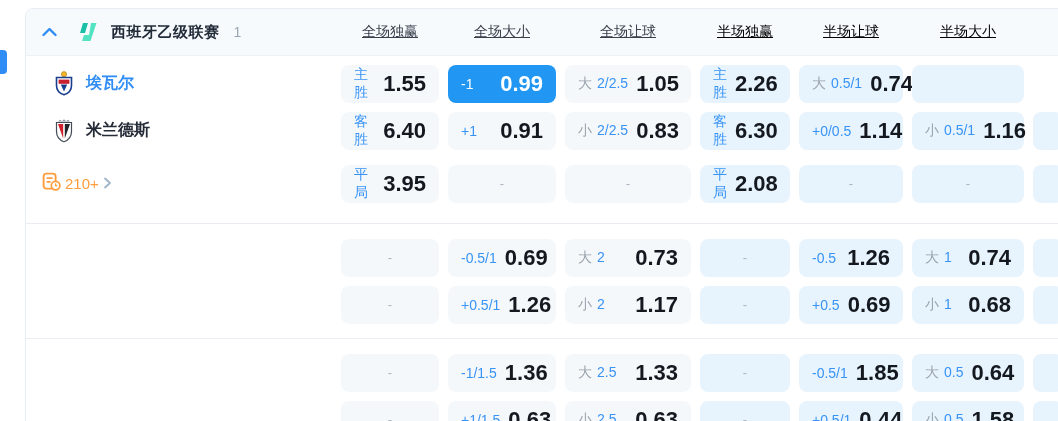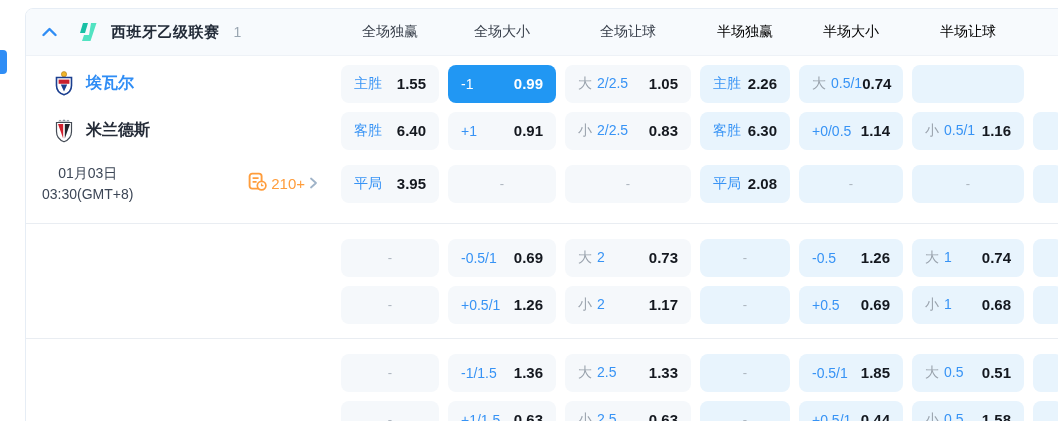--- a/index.html
+++ b/index.html
@@ -31,21 +31,21 @@
   .card-header{
     height:47px;
     background:#f7fafd;
     border-bottom:1px solid #eef2f7;
   }
   .league-cell{ display:flex; align-items:center; padding-left:16px; gap:12px; }
   .chev-btn{ display:flex; align-items:center; cursor:pointer; }
   .league-logo{ display:flex; align-items:center; margin-left:6px; }
   .league-name{ font-size:15px; font-weight:700; color:#222b38; letter-spacing:.5px; }
   .league-count{ font-size:14px; color:#9aa6b2; margin-left:2px; }
-  .col-head{ text-align:center; font-size:14px; }
+  .col-head{ text-align:center; font-size:14px;text-decoration:underline; }
   .col-head.h-dark{ color:#39404c; }
   .col-head.h-blue{ color:#000000; }
   
   .row{ height:47px; }
   .row.r-dt{ height:59px; }
   .info{ display:flex; align-items:center; padding-left:28px; gap:12px; height:100%; }
   .tname{ font-size:16px; font-weight:700; color:#252c38; }
   .tname.blue{ color:#2f8df5; }
   .crest{ display:flex; align-items:center; }
   .info-dt{ padding-left:16px; justify-content:space-between; padding-right:14px; }
@@ -58,21 +58,21 @@
     background:#f5f8fb;
     display:flex; align-items:center; justify-content:space-between;
     padding:0 13px;
     font-size:14px;
     cursor:pointer;
   }
   .cell.half{ background:#e8f4fd; }
   .cell .lab{ display:flex; gap:5px; align-items:flex-start; }
   .cell .pre{ color:#9aa3ad; }
   .cell .lv{ color:#3793f5; }
-  .cell .od{ font-size:15px; font-weight:700; color:#14181f; }
+  .cell .od{ font-size:22px; font-weight:700; color:#14181f;margin-left:8px; }
   .cell.hl{ background:#2197f3; }
   .cell.hl .lv, .cell.hl .pre{ color:#ffffff; }
   .cell.hl .od{ color:#ffffff; }
   .cell.empty{ justify-content:center; color:#aab3bd; font-size:13px; cursor:default; }
   .cell.sliver{ cursor:default; }
   .divider{ height:1px; background:#e9edf2; margin:6px 0; }
   .group{ padding:4px 0; }
 </style>
 </head>
 <body>
@@ -94,22 +94,22 @@
           <path d="M16 1 L21.5 1 L15.5 19 L7 19 L9 13 L14 13 Z" fill="#52e3c2"></path>
         </svg>
       </span>
       <span class="league-name">西班牙乙级联赛</span>
       <span class="league-count">1</span>
     </div>
     <span class="col-head h-dark">全场独赢</span>
     <span class="col-head h-dark">全场大小</span>
     <span class="col-head h-dark">全场让球</span>
     <span class="col-head h-blue">半场独赢</span>
+    <span class="col-head h-blue">半场让球</span>
     <span class="col-head h-blue">半场大小</span>
-    <span class="col-head h-blue">半场让球</span>
     <span></span>
   </div>
 
   <div class="group">
 
     <div class="row grid-row">
       <div class="info">
         <span class="crest">
           <svg width="20" height="25" viewBox="0 0 20 25">
             <circle cx="10" cy="3.2" r="2.6" fill="#f0b429" stroke="#b9841e" stroke-width="0.7"></circle>
@@ -203,24 +203,20 @@
             <span class="pre">小</span>
             <span class="lv">0.5/1</span>
           </span>
           <span class="od">1.16</span>
         </div>
         <div class="cell sliver half"></div>
       </div>
 
     <div class="row r-dt grid-row">
       <div class="info info-dt">
-        <div class="dt">
-          <div>01月03日</div>
-          <div>03:30(GMT+8)</div>
-        </div>
         <div class="markets">
           <span>
             <svg width="19" height="19" viewBox="0 0 19 19">
               <rect x="1.6" y="1.6" width="12" height="15" rx="2.6" fill="none" stroke="#ff9d3c" stroke-width="1.9"></rect>
               <line x1="4.6" y1="6.2" x2="10.6" y2="6.2" stroke="#ff9d3c" stroke-width="1.7"></line>
               <line x1="4.6" y1="9.8" x2="8.6" y2="9.8" stroke="#ff9d3c" stroke-width="1.7"></line>
               <circle cx="13.6" cy="13.6" r="4.3" fill="#ffffff" stroke="#ff9d3c" stroke-width="1.7"></circle>
               <path d="M13.6 11.6 V13.7 H15.4" stroke="#ff9d3c" stroke-width="1.3" fill="none"></path>
             </svg>
           </span>
@@ -345,21 +341,21 @@
           <span class="lab">
             <span class="lv">-0.5/1</span>
           </span>
           <span class="od">1.85</span>
         </div>
         <div class="cell half">
           <span class="lab">
             <span class="pre">大</span>
             <span class="lv">0.5</span>
           </span>
-          <span class="od">0.51</span>
+          <span class="od">0.64</span>
         </div>
         <div class="cell sliver half"></div>
       </div>
     <div class="row grid-row">
         <div class="info"></div>
         <div class="cell empty">-</div>
         <div class="cell">
           <span class="lab">
             <span class="lv">+1/1.5</span>
           </span>

